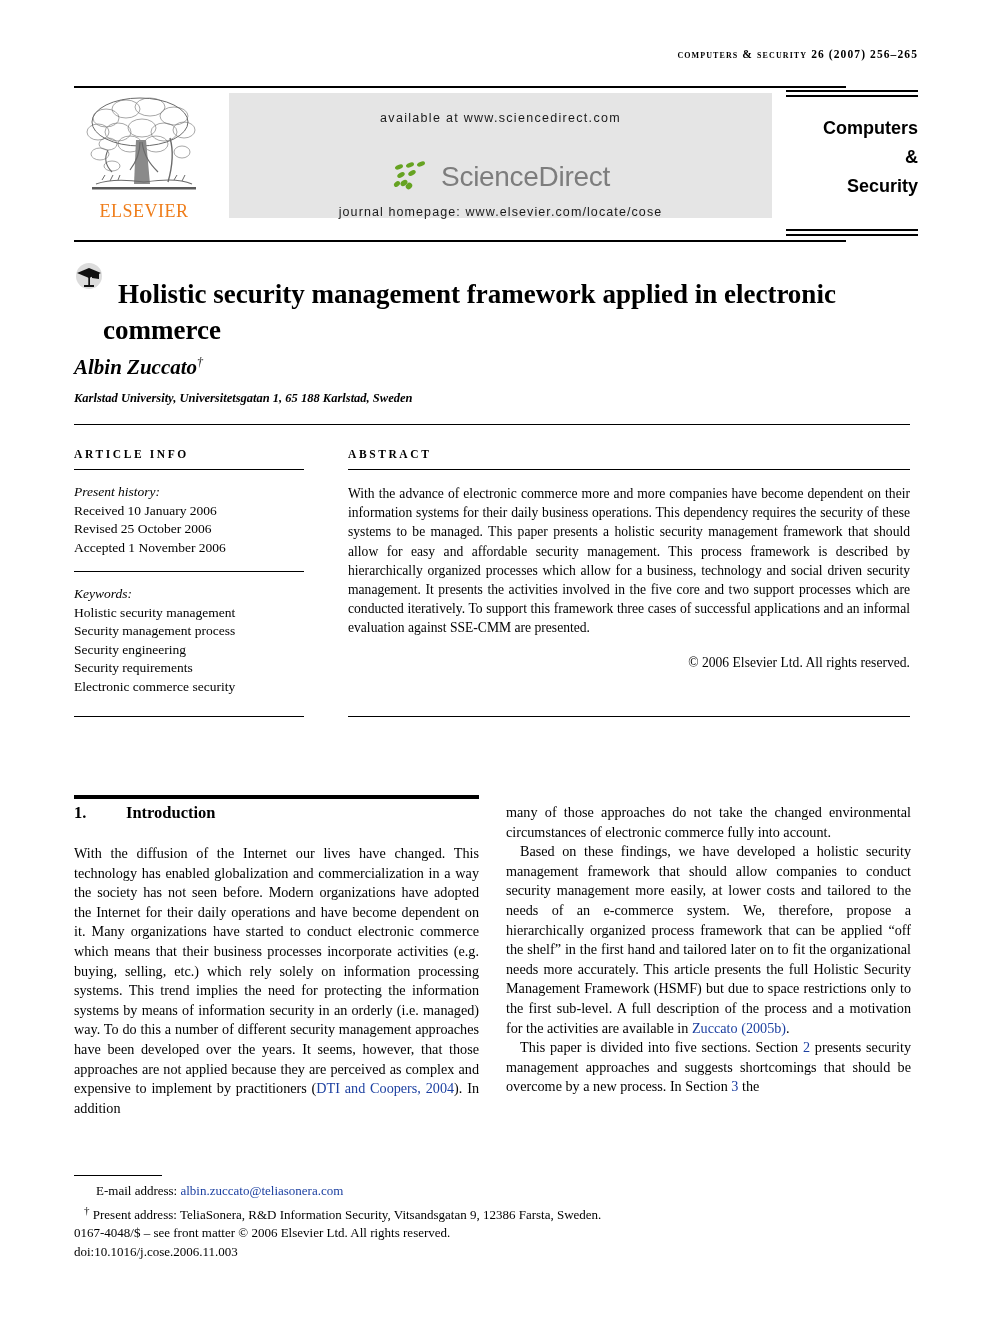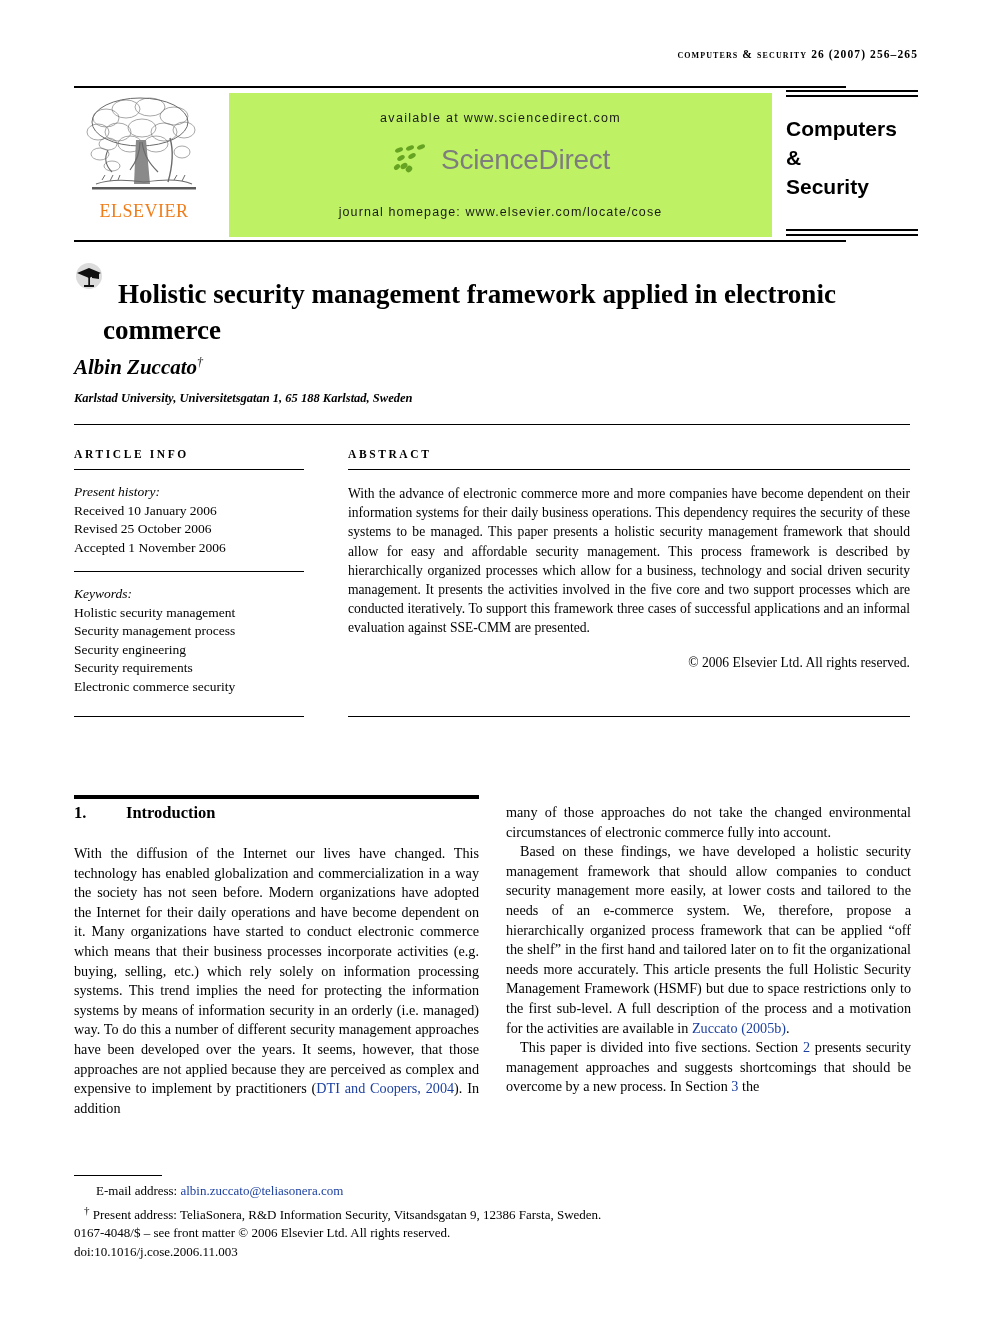--- a/index.html
+++ b/index.html
@@ -74,39 +74,39 @@
     font-family: "Liberation Serif", serif;
     font-size: 18px;
     letter-spacing: 0.5px;
     line-height: 1;
   }
   .sd-band {
     position: absolute;
     left: 155px;
     top: 3px;
     width: 543px;
-    height: 144px;
-    background: #bef264;
+    height: 125px;
+    background: #e5e5e5;
     text-decoration: underline;
   }
   .sd-avail {
     position: absolute;
     left: 0;
     top: 18px;
     width: 543px;
     text-align: center;
     font-family: "Liberation Sans", sans-serif;
     font-size: 12.5px;
     letter-spacing: 1.3px;
     color: #1a1a1a;
   }
   .sd-logo-row {
     position: absolute;
     left: 0;
-    top: 50px;
+    top: 67px;
     width: 543px;
     display: flex;
     align-items: center;
     justify-content: center;
   }
   .sd-leaves { width: 44px; height: 34px; }
   .sd-word {
     font-family: "Liberation Sans", sans-serif;
     font-size: 28px;
     color: #7d7d7d;
@@ -140,24 +140,24 @@
   }
   .jb-rule.a { top: 0px; }
   .jb-rule.b { top: 5px; }
   .jb-rule.c { top: 139px; }
   .jb-rule.d { top: 144px; }
   .jb-text {
     position: absolute;
     left: 0;
     top: 24px;
     width: 132px;
-    text-align: left;
+    text-align: right;
     font-family: "Liberation Sans", sans-serif;
     font-weight: bold;
-    font-size: 21px;
+    font-size: 18px;
     line-height: 29px;
   }
   .rule-masthead-bottom {
     position: absolute;
     left: 74px;
     top: 240px;
     width: 772px;
     height: 2px;
     background: #000;
   }

